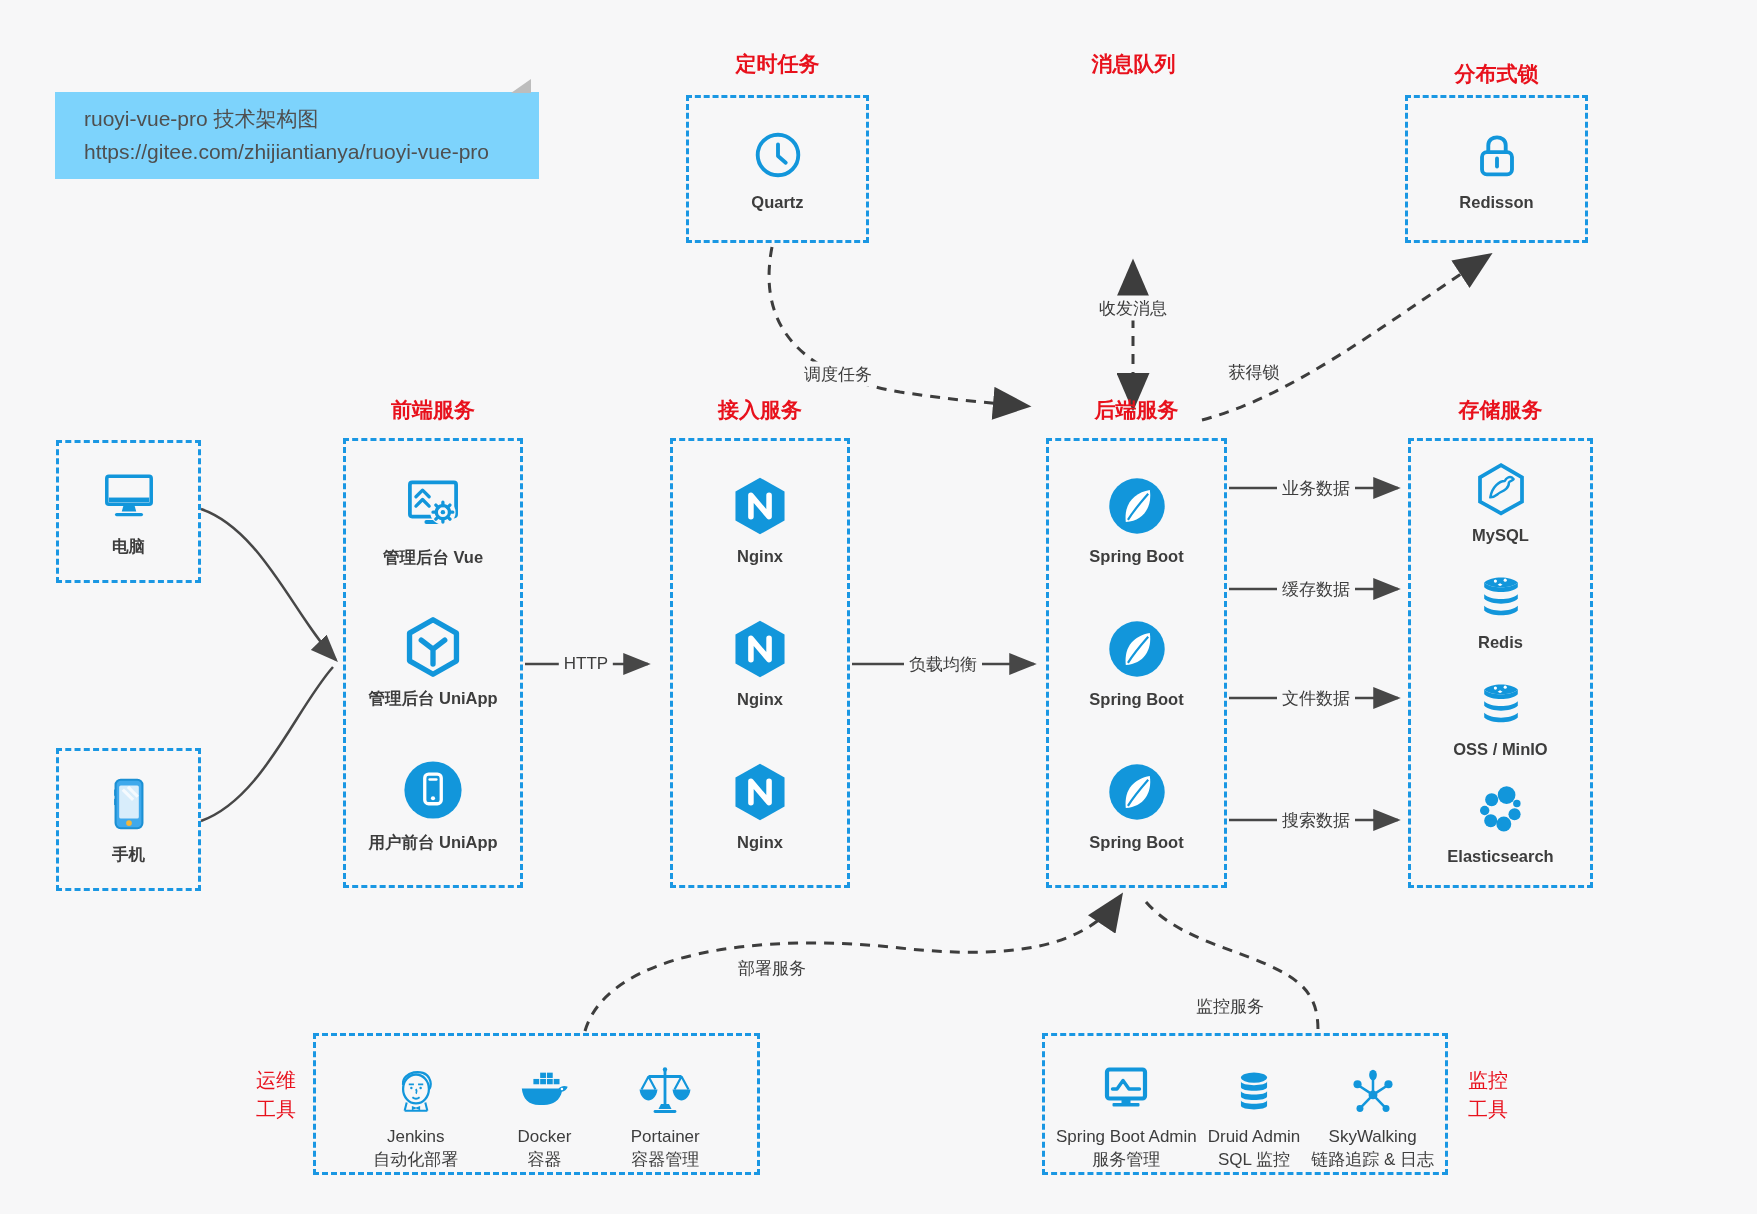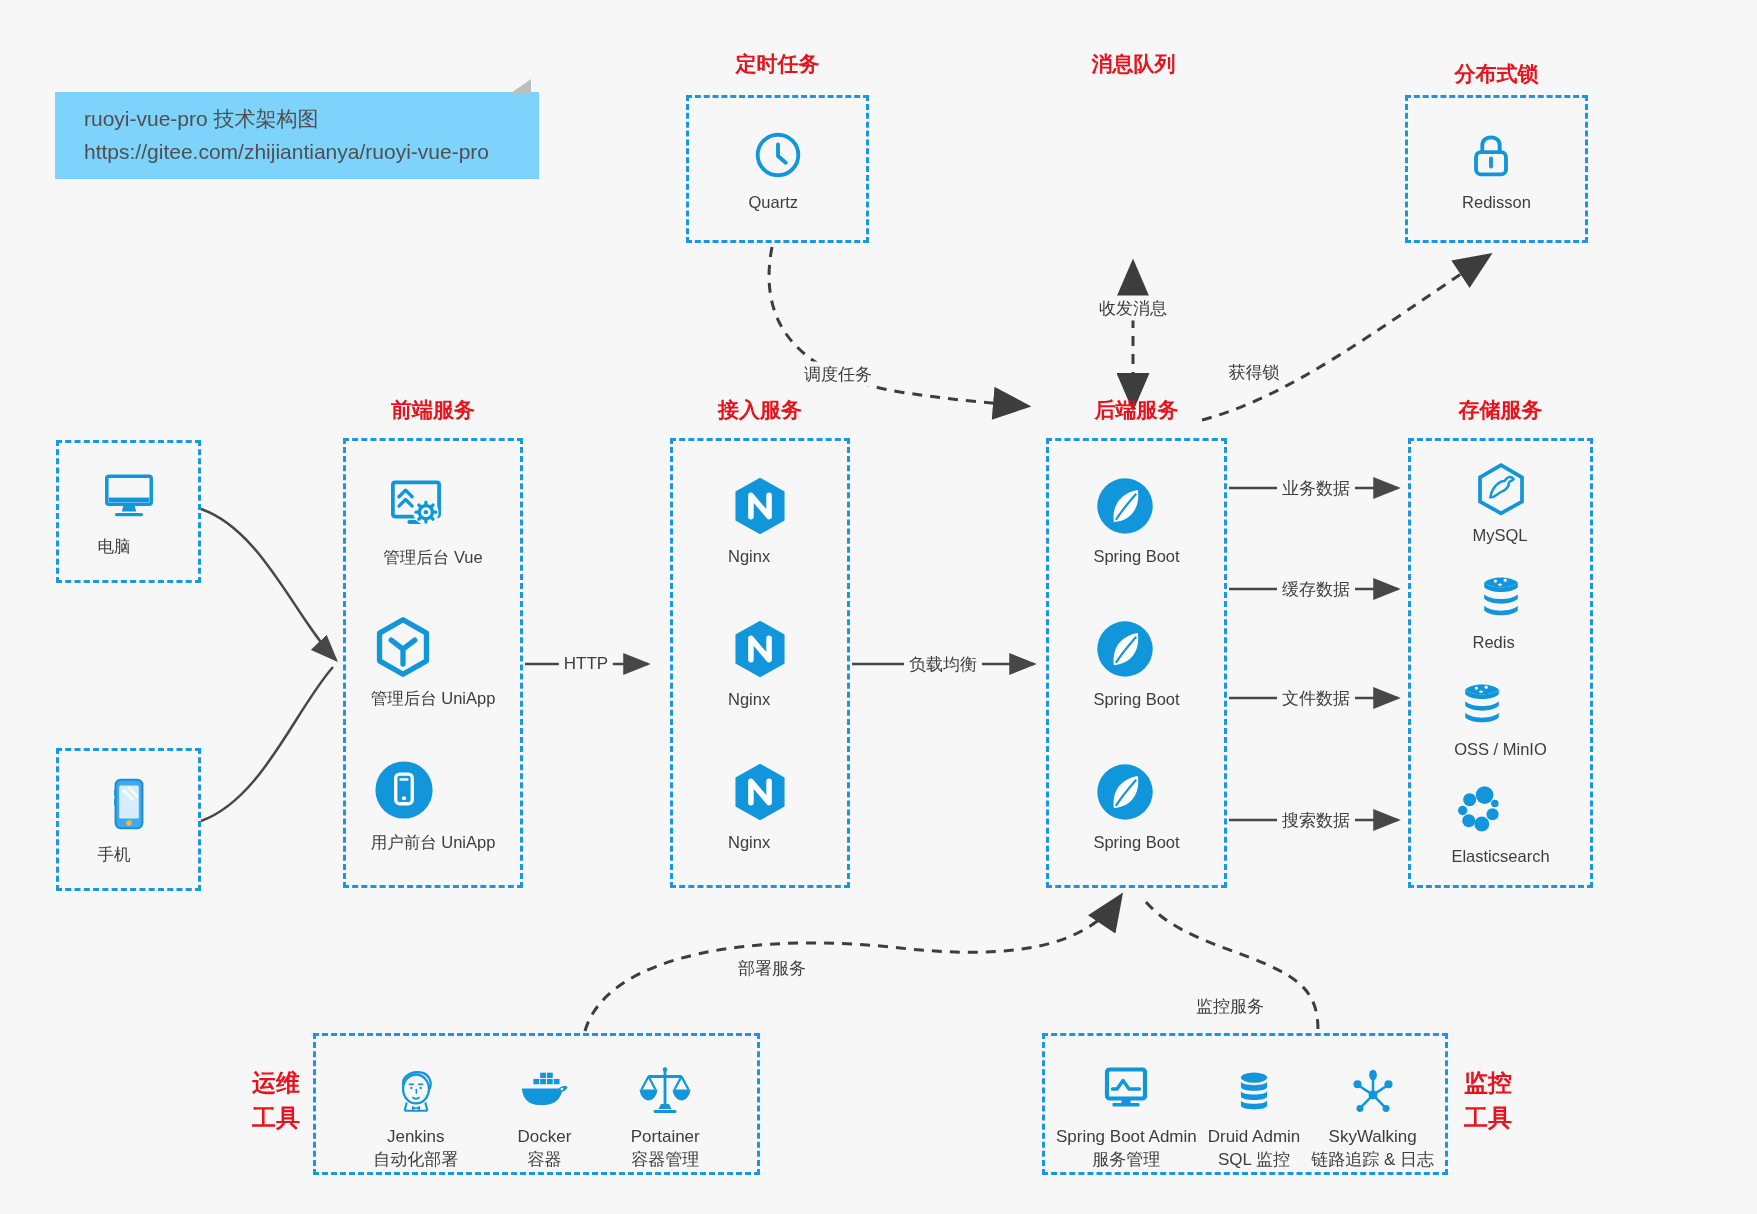--- a/index.html
+++ b/index.html
@@ -6,27 +6,27 @@
   .canvas{position:relative;width:1757px;height:1214px;background:#f7f7f8;overflow:hidden;
           font-family:"Liberation Sans","DejaVu Sans",sans-serif;color:#3d3d3d;}
   svg.wires{position:absolute;left:0;top:0;z-index:1;pointer-events:none;}
   .defs{position:absolute;width:0;height:0;overflow:hidden;}
 
   .box{position:absolute;border:3px dashed #1a97e3;box-sizing:border-box;z-index:2;
        display:flex;flex-direction:column;align-items:center;justify-content:center;}
   .col{justify-content:space-around;padding:8px 0;}
   .row{flex-direction:row;justify-content:space-evenly;align-items:flex-end;}
 
-  .item{display:flex;flex-direction:column;align-items:flex-start;gap:9px;}
+  .item{display:flex;flex-direction:column;align-items:center;gap:9px;font-weight:bold;}
   .item .lbl{font-size:16.5px;color:#3d3d3d;white-space:nowrap;}
   .bitem{display:flex;flex-direction:column;align-items:center;gap:5px;}
   .bitem .lbl{font-size:17px;line-height:1.35;text-align:center;color:#3d3d3d;white-space:nowrap;}
 
   .col-title{position:absolute;color:#e8111c;font-weight:700;font-size:21px;text-align:center;z-index:2;white-space:nowrap;}
-  .side-title{position:absolute;color:#e8111c;font-weight:700;font-size:24px;line-height:1.45;text-align:center;z-index:2;}
+  .side-title{position:absolute;color:#e8111c;font-weight:400;font-size:20px;line-height:1.45;text-align:center;z-index:2;}
 
   .chip{position:absolute;transform:translate(-50%,-50%);background:#f7f7f8;font-size:17px;
         color:#3d3d3d;padding:1px 5px;white-space:nowrap;z-index:3;}
 
   .note{position:absolute;left:55px;top:92px;width:426px;background:#7dd3fc;padding:11px 29px;
         font-size:21px;line-height:1.55;color:#4f4f4f;z-index:2;}
   .note .fold{position:absolute;right:8px;top:-13px;width:0;height:0;
         border-bottom:14px solid #bdbdbd;border-left:20px solid transparent;}
 
   .ic{display:block;}

